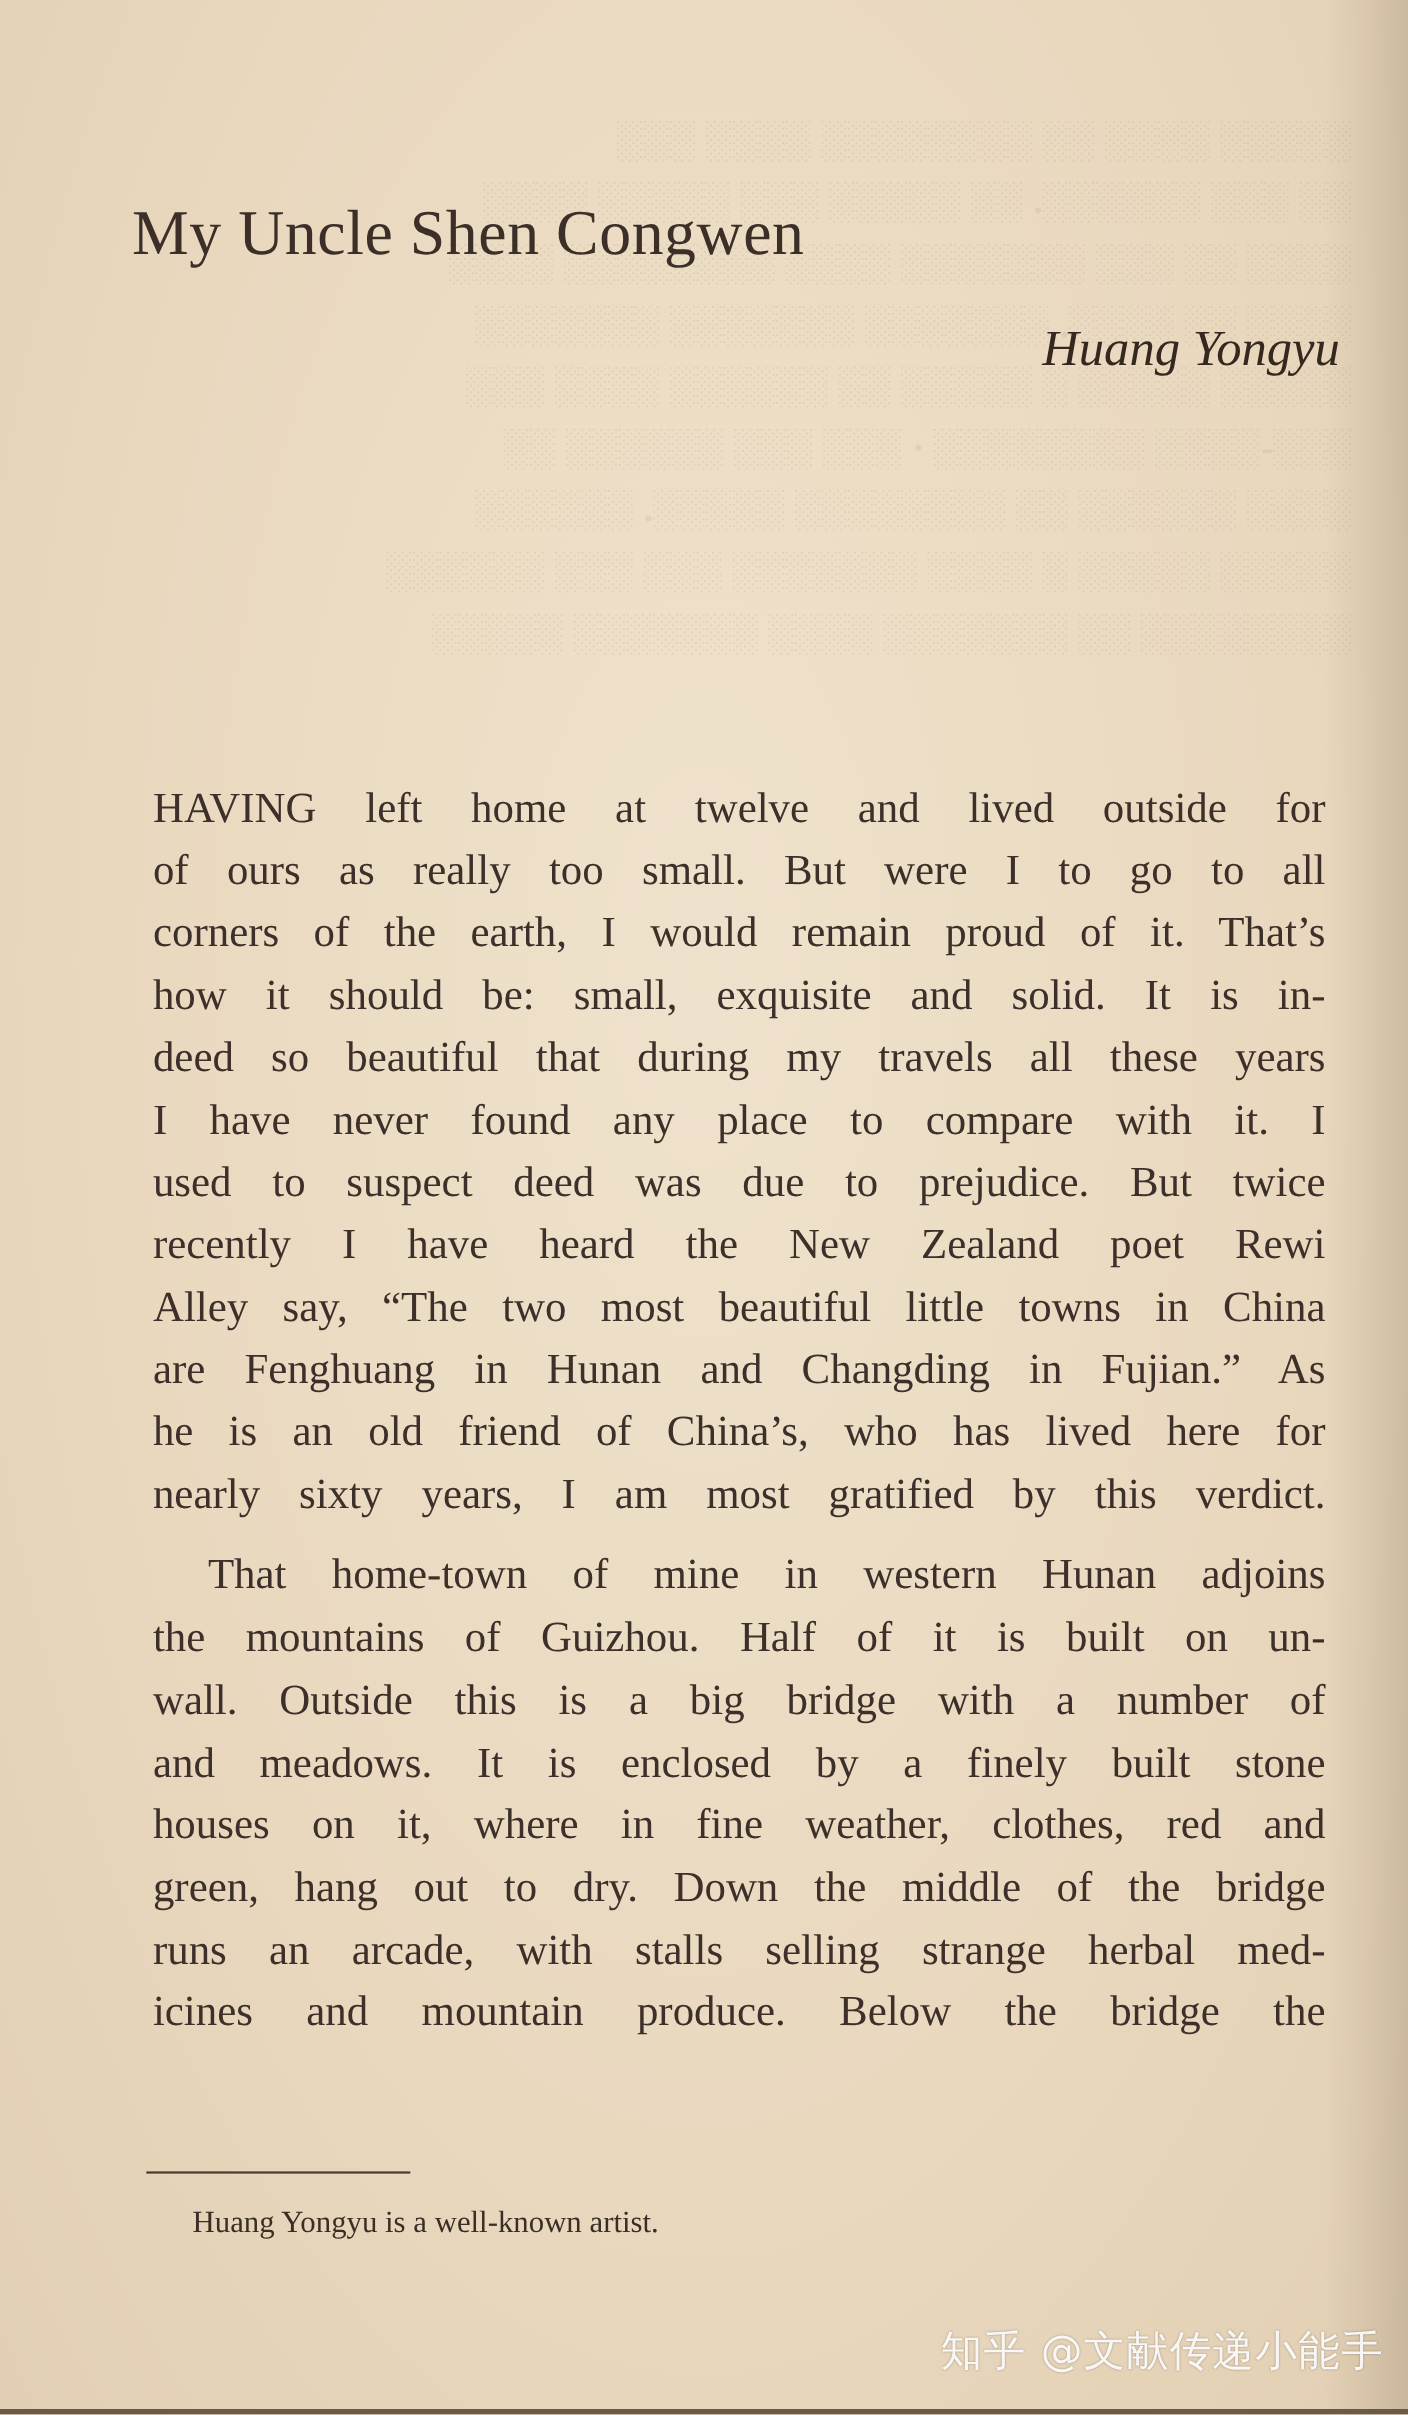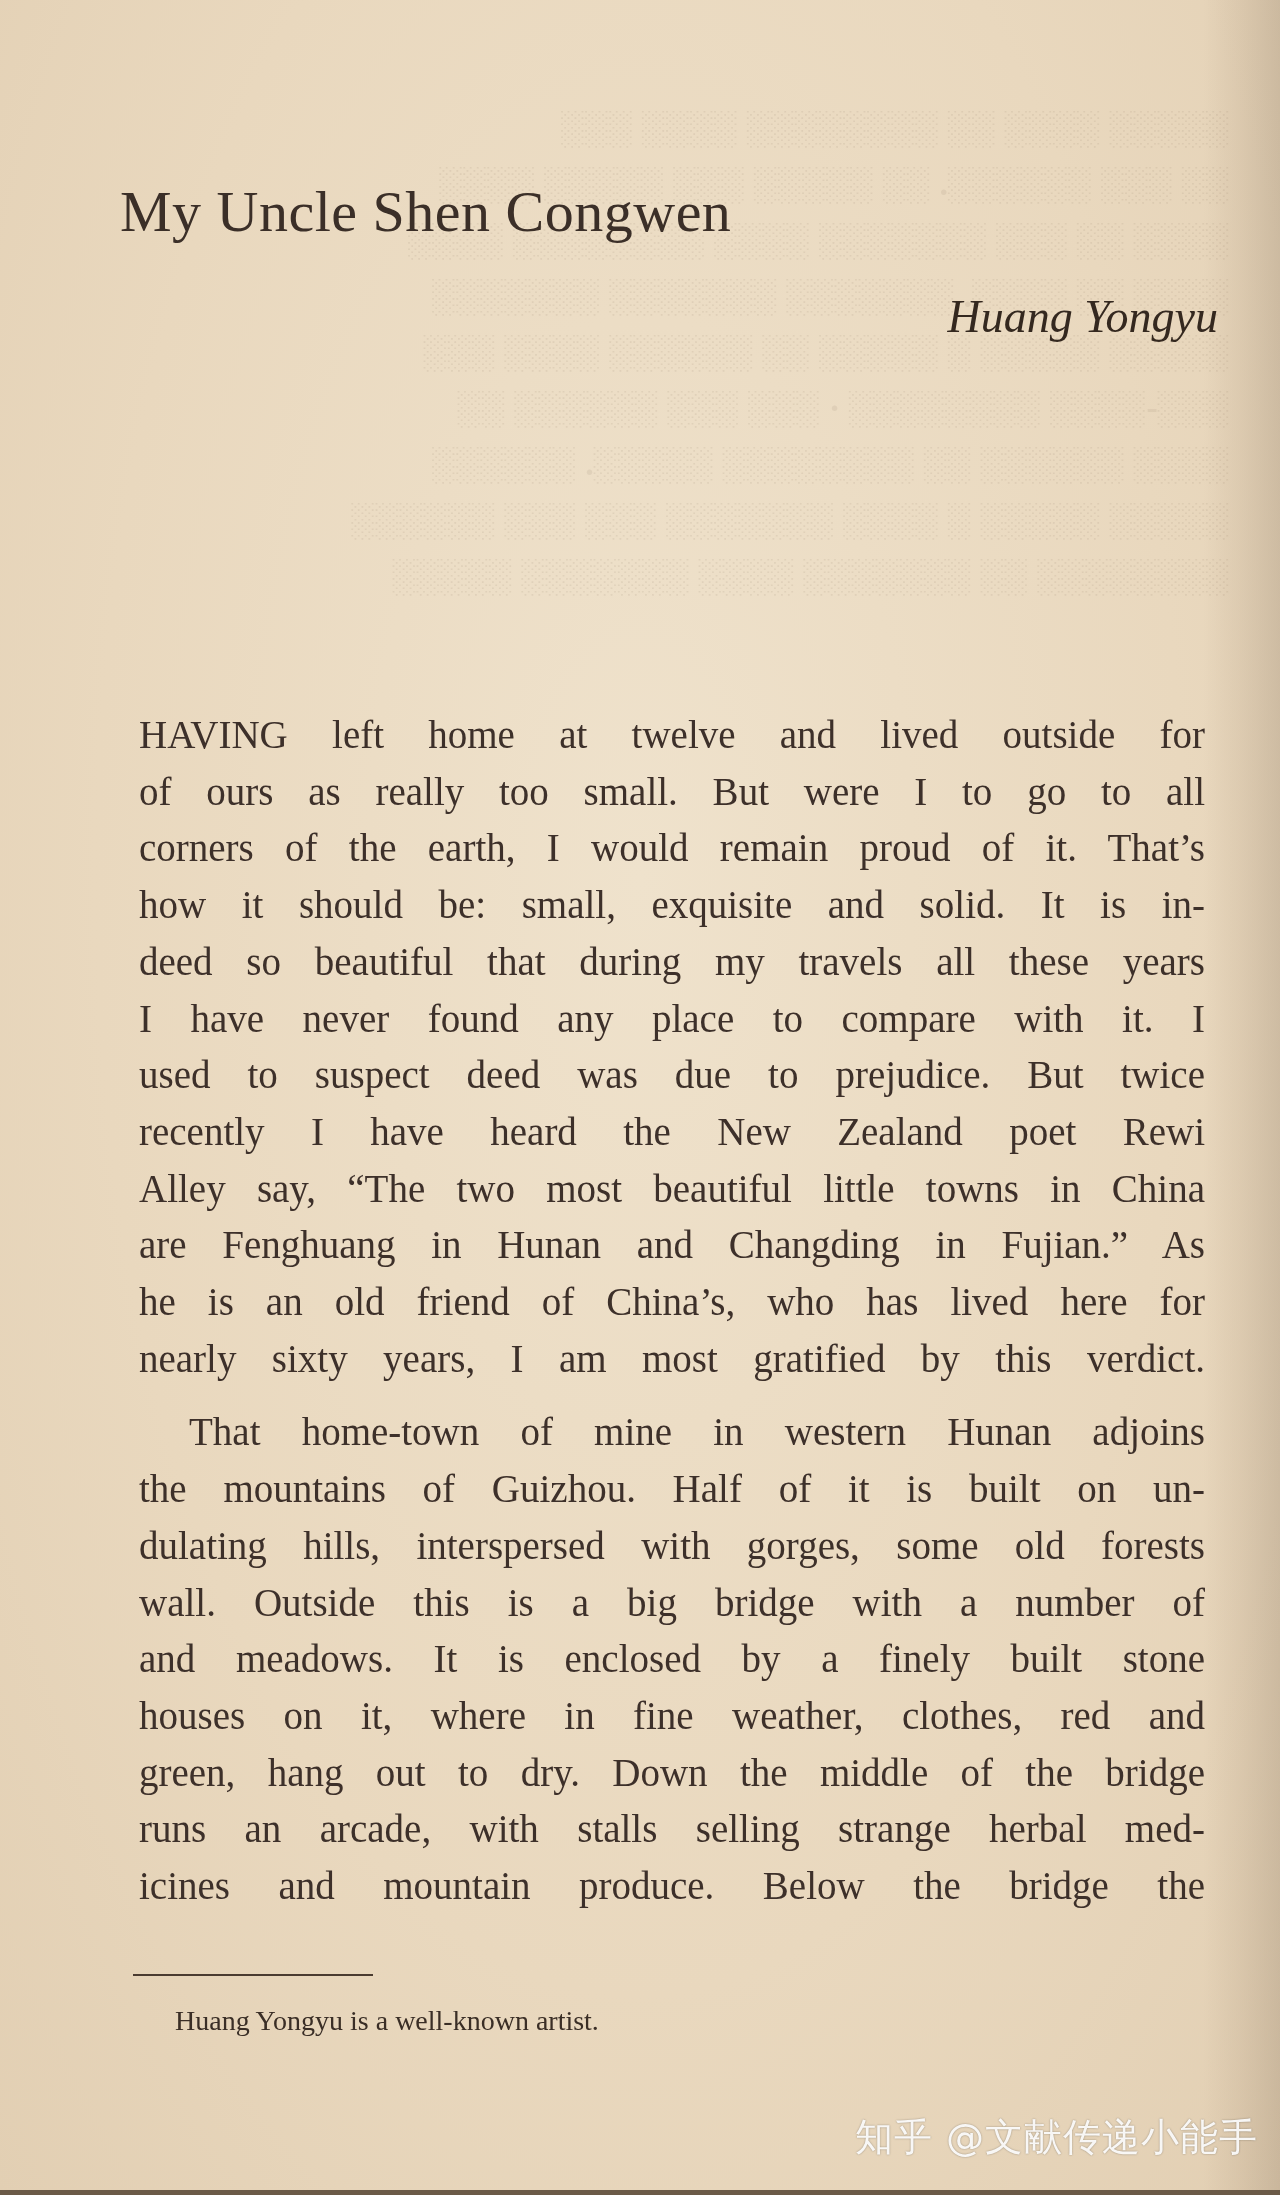--- a/index.html
+++ b/index.html
@@ -142,21 +142,20 @@
       <span class="line">used to suspect deed was due to prejudice.  But twice</span>
       <span class="line">recently I have heard the New Zealand poet Rewi</span>
       <span class="line">Alley say, “The two most beautiful little towns in China</span>
       <span class="line">are Fenghuang in Hunan and Changding in Fujian.” As</span>
       <span class="line">he is an old friend of China’s, who has lived here for</span>
       <span class="line">nearly sixty years, I am most gratified by this verdict.</span>
     </p>
     <p>
       <span class="line" style="padding-left:50px;">That home-town of mine in western Hunan adjoins</span>
       <span class="line">the mountains of Guizhou.  Half of it is built on un-</span>
-      <span class="line">dulating hills, interspersed with gorges, some old forests</span>
       <span class="line">wall.  Outside this is a big bridge with a number of</span>
       <span class="line">and meadows.  It is enclosed by a finely built stone</span>
       <span class="line">houses on it, where in fine weather, clothes, red and</span>
       <span class="line">green, hang out to dry.  Down the middle of the bridge</span>
       <span class="line">runs an arcade, with stalls selling strange herbal med-</span>
       <span class="line">icines and mountain produce.  Below the bridge the</span>
     </p>
   </div>
 
   <div class="footnote-rule"></div>

